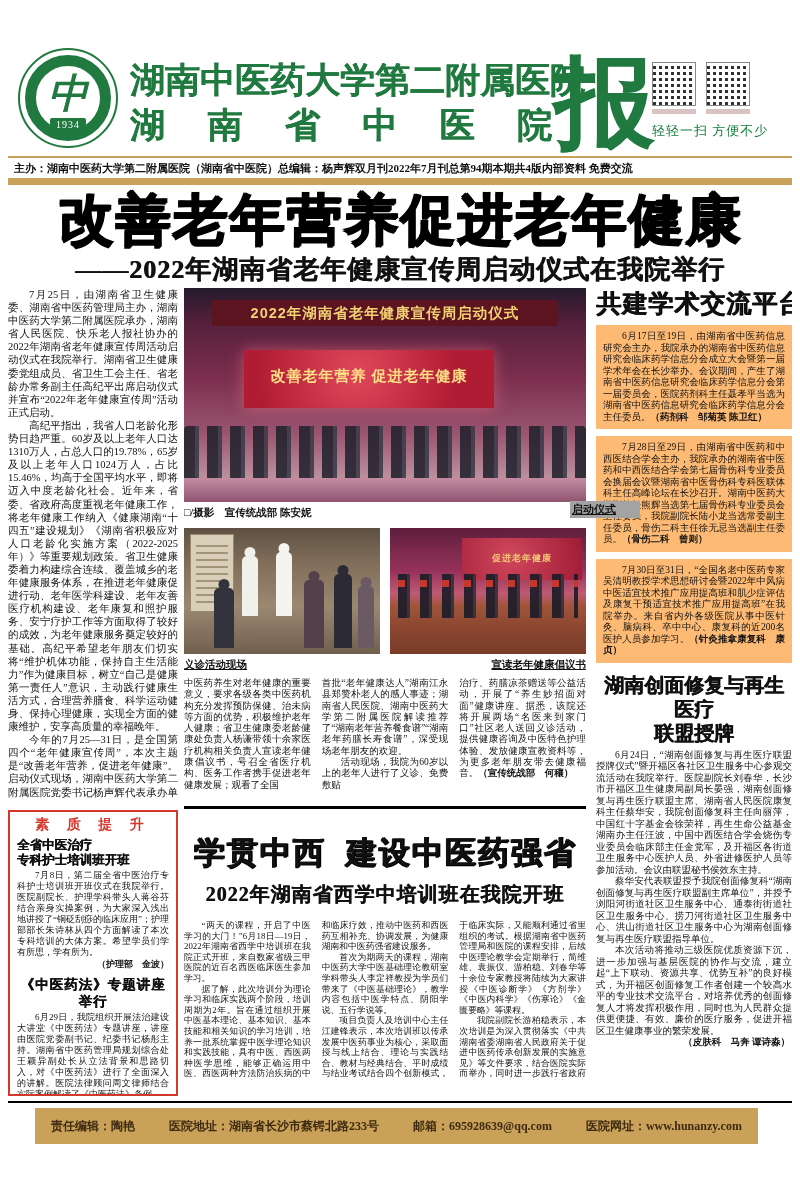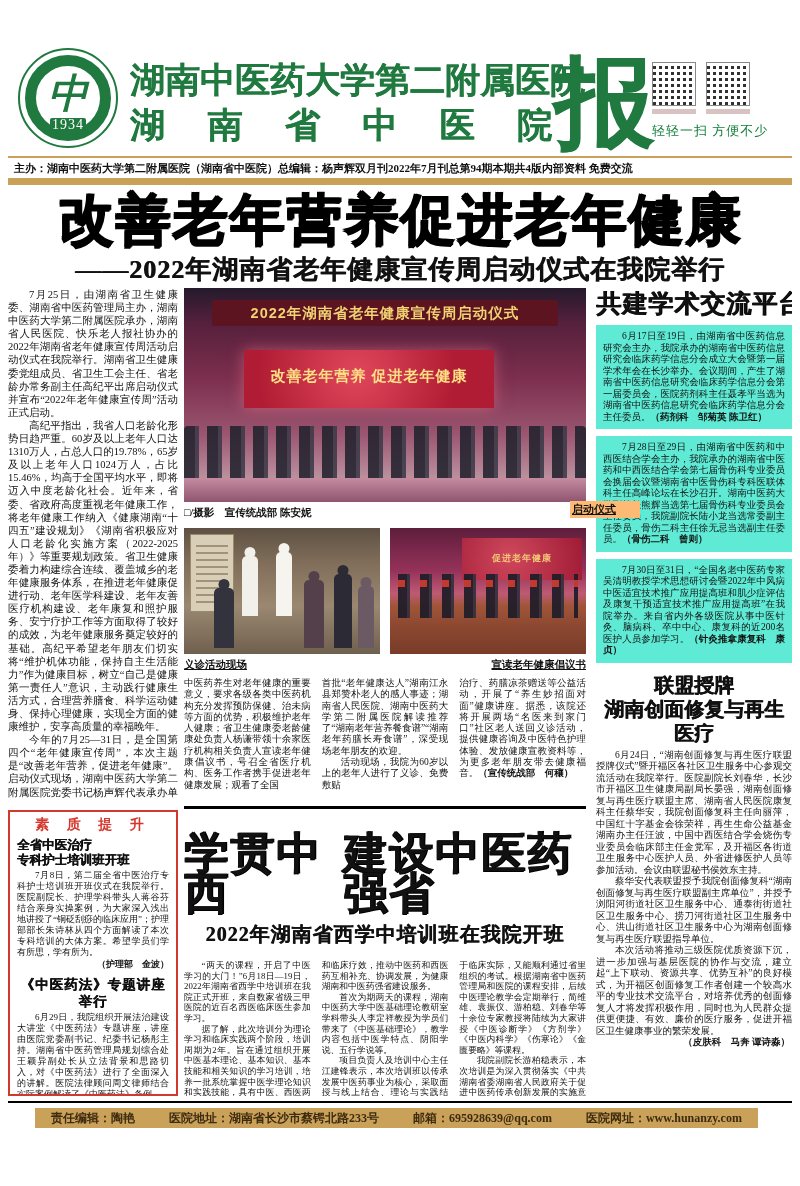--- a/index.html
+++ b/index.html
@@ -10,21 +10,21 @@
 
   
   .logo { position:absolute; left:16px; top:46px; width:104px; height:110px; }
   .logo .ring-outer { position:absolute; left:2px; top:2px; width:100px; height:100px; border-radius:50%;
       border:2px solid var(--green); }
   .logo .ring-thick { position:absolute; left:9px; top:9px; width:86px; height:86px; border-radius:50%;
       border:11px solid var(--green); background:#fff; }
   .logo .emblem { position:absolute; left:24px; top:20px; width:56px; height:56px; border-radius:50%;
       color:var(--green); font-size:40px; font-weight:bold; font-style:italic; text-align:center; line-height:56px; }
   .logo .yearband { position:absolute; left:34px; top:72px; width:36px; height:13px; background:var(--green);
-      color:#fff; font-size:14px; line-height:13px; text-align:center; border-radius:2px; letter-spacing:1px; }
+      color:#fff; font-size:10px; line-height:13px; text-align:center; border-radius:2px; letter-spacing:1px; }
   .mast-titles { position:absolute; left:130px; top:58px; width:422px; color:var(--green); font-weight:900; }
   .mast-titles .l1 { font-size:35px; line-height:44px; white-space:nowrap; letter-spacing:0; text-shadow:.6px 0 0 var(--green); }
   .mast-titles .l2 { font-size:35px; line-height:46px; text-align:justify; text-align-last:justify; text-shadow:.6px 0 0 var(--green); }
   .paper-char { position:absolute; left:554px; top:52px; font-size:100px; line-height:104px; font-weight:900;
       color:var(--green); text-shadow:1px 0 0 var(--green); }
   .qr-zone { position:absolute; left:652px; top:62px; width:136px; }
   .qr-row { display:flex; gap:10px; }
   .qr { width:44px; height:44px; border:1px solid #888; background:
         repeating-linear-gradient(0deg,#1a1a1a 0 3px,#fff 3px 6px),
         repeating-linear-gradient(90deg,#1a1a1a 0 3px,#fff 3px 6px);
@@ -84,27 +84,27 @@
   .photo-read .books { position:absolute; left:8px; right:8px; top:52px; height:7px;
       background:repeating-linear-gradient(90deg,#c4392e 0 7px,rgba(0,0,0,0) 7px 22px); }
   .cap-under { position:absolute; top:370px; font-size:10.5px; font-weight:bold; text-decoration:underline; }
   .cap-under.l { left:0; width:196px; }
   .cap-under.r { left:206px; width:196px; text-align:right; }
   .midcols { position:absolute; top:390px; left:0; right:0; height:118px; display:flex; gap:11px; overflow:hidden; }
   .midcols .c { flex:1; font-size:9.5px; line-height:11.3px; text-align:justify; overflow:hidden; }
   .midcols .c p.ind { text-indent:2em; }
   .sig-inline { font-weight:bold; }
   .cap-launch { position:absolute; left:570px; top:501px; width:70px; font-size:11px; font-weight:bold;
-      text-decoration:underline; background:#fdba74; z-index:5; padding:1px 2px; }
+      text-decoration:underline; background:#a3a3a3; z-index:5; padding:1px 2px; }
 
   
   .rightcol { position:absolute; left:596px; top:288px; width:196px; height:810px; overflow:hidden; }
   .rc-title { font-size:25px; font-weight:900; line-height:30px; letter-spacing:1px;
       text-shadow:1px 0 0 #000; white-space:nowrap; }
-  .brief { margin-top:7px; background:#5eead4; padding:6px 7px; font-size:9.5px; line-height:11.5px;
+  .brief { margin-top:7px; background:#fdba74; padding:6px 7px; font-size:9.5px; line-height:11.5px;
       text-align:justify; }
   .brief p { text-indent:2em; }
   .rc2-title { margin-top:10px; text-align:center; font-size:20px; font-weight:900; line-height:24px;
       text-shadow:.8px 0 0 #000; }
   .rc2-body { margin-top:5px; font-size:9.5px; line-height:11.5px; text-align:justify; }
   .rc2-body p { text-indent:2em; }
   .sig-right { text-align:right; font-weight:bold; padding-right:2px; }
 
   
   .qbox { position:absolute; left:8px; top:810px; width:170px; height:286px; border:2px solid var(--red);
@@ -114,31 +114,31 @@
   .qbox h3 { font-size:12.5px; line-height:15px; margin-top:4px; text-shadow:.5px 0 0 #000; }
   .qbox h4 { font-size:13.5px; line-height:17px; margin-top:6px; text-align:center; letter-spacing:1px;
       text-shadow:.5px 0 0 #000; }
   .qbox .qb { font-size:9px; line-height:11px; text-align:justify; margin-top:2px; }
   .qbox .qb p { text-indent:2em; }
   .qbox .qsig { text-align:right; font-weight:bold; font-size:9px; line-height:12px; }
 
   
   .west { position:absolute; left:184px; top:806px; width:402px; height:290px; overflow:hidden; }
   .west .toprule { height:3px; background:#000; }
-  .west .wtitle { margin-top:24px; display:flex; justify-content:center; gap:20px; font-size:44px;
+  .west .wtitle { margin-top:24px; display:flex; justify-content:center; gap:20px; font-size:31px;
       font-weight:900; line-height:40px; text-shadow:1.6px 0 0 #000,0 1px 0 #000; letter-spacing:2px; }
   .west .wsub { margin-top:8px; text-align:center; font-size:20px; font-weight:bold; letter-spacing:1px;
       text-shadow:.6px 0 0 #111; }
   .west .wcols { margin-top:12px; display:flex; gap:11px; height:160px; overflow:hidden; }
   .west .wcols .c { flex:1; font-size:8.8px; line-height:10.6px; text-align:justify; overflow:hidden; }
   .west .wcols .c p.ind { text-indent:2em; }
 
   
   .botrule { position:absolute; left:8px; right:8px; top:1101px; height:2px; background:#000; }
-  .footer { position:absolute; left:35px; right:42px; top:1108px; height:20px; background:var(--gold);
+  .footer { position:absolute; left:35px; right:42px; top:1108px; height:36px; background:var(--gold);
       display:flex; justify-content:center; align-items:center; gap:34px; font-size:12px; font-weight:bold;
       color:#3d2a10; white-space:nowrap; }
 </style>
 </head>
 <body>
 
 <div class="page">
 
   <div class="logo">
     <div class="ring-outer"></div>
@@ -235,22 +235,22 @@
     <div class="brief">
       <p><span>6月17日至19日，由湖南省中医药信息研究会主办，我院承办的湖南省中医药信息研究会临床药学信息分会成立大会暨第一届学术年会在长沙举办。会议期间，产生了湖南省中医药信息研究会临床药学信息分会第一届委员会，医院药剂科主任聂孝平当选为湖南省中医药信息研究会临床药学信息分会主任委员。</span><span class="sig-inline">（药剂科　邹菊英  陈卫红）</span></p>
     </div>
     <div class="brief">
       <p><span>7月28日至29日，由湖南省中医药和中西医结合学会主办，我院承办的湖南省中医药和中西医结合学会第七届骨伤科专业委员会换届会议暨湖南省中医骨伤科专科医联体科主任高峰论坛在长沙召开。湖南中医药大学副校长熊辉当选第七届骨伤科专业委员会主任委员，我院副院长陆小龙当选常委副主任委员，骨伤二科主任徐无忌当选副主任委员。</span><span class="sig-inline">（骨伤二科　曾则）</span></p>
     </div>
     <div class="brief">
       <p><span>7月30日至31日，“全国名老中医药专家吴清明教授学术思想研讨会暨2022年中风病中医适宜技术推广应用提高班和肌少症评估及康复干预适宜技术推广应用提高班”在我院举办。来自省内外各级医院从事中医针灸、脑病科、卒中中心、康复科的近200名医护人员参加学习。</span><span class="sig-inline">（针灸推拿康复科　康贞）</span></p>
     </div>
     <div class="rc2-title sans">
+      <div>湖南创面修复与再生医疗</div>
       <div>联盟授牌</div>
-      <div>湖南创面修复与再生医疗</div>
     </div>
     <div class="rc2-body">
       <p>6月24日，“湖南创面修复与再生医疗联盟授牌仪式”暨开福区各社区卫生服务中心参观交流活动在我院举行。医院副院长刘春华，长沙市开福区卫生健康局副局长晏强，湖南创面修复与再生医疗联盟主席、湖南省人民医院康复科主任蔡华安，我院创面修复科主任向丽萍，中国红十字基金会徐荣祥，再生生命公益基金湖南办主任汪波，中国中西医结合学会烧伤专业委员会临床部主任金党军，及开福区各街道卫生服务中心医护人员、外省进修医护人员等参加活动。会议由联盟秘书侯效东主持。</p>
       <p>蔡华安代表联盟授予我院创面修复科“湖南创面修复与再生医疗联盟副主席单位”，并授予浏阳河街道社区卫生服务中心、通泰街街道社区卫生服务中心、捞刀河街道社区卫生服务中心、洪山街道社区卫生服务中心为湖南创面修复与再生医疗联盟指导单位。</p>
       <p>本次活动将推动三级医院优质资源下沉，进一步加强与基层医院的协作与交流，建立起“上下联动、资源共享、优势互补”的良好模式，为开福区创面修复工作者创建一个较高水平的专业技术交流平台，对培养优秀的创面修复人才将发挥积极作用，同时也为人民群众提供更便捷、有效、廉价的医疗服务，促进开福区卫生健康事业的繁荣发展。</p>
       <div class="sig-right">（皮肤科　马奔  谭诗淼）</div>
     </div>
   </div>
 
   <div class="qbox">

